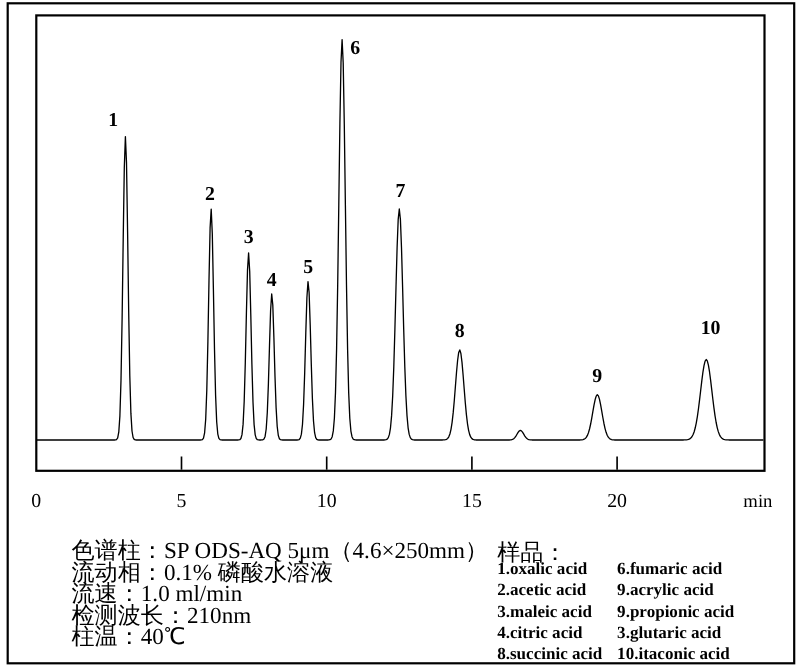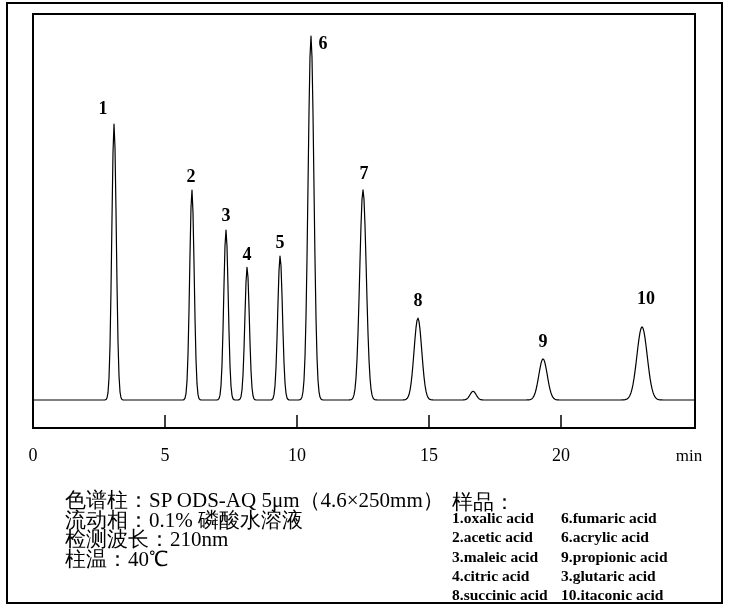--- a/index.html
+++ b/index.html
@@ -56,31 +56,32 @@
       <text x="417.9" y="300.1" text-anchor="middle" dominant-baseline="central" font-size="18" font-weight="bold" font-family="Liberation Serif, DejaVu Serif, serif" fill="#000000">8</text>
       <text x="543.0" y="340.9" text-anchor="middle" dominant-baseline="central" font-size="18" font-weight="bold" font-family="Liberation Serif, DejaVu Serif, serif" fill="#000000">9</text>
       <text x="646.0" y="297.8" text-anchor="middle" dominant-baseline="central" font-size="18" font-weight="bold" font-family="Liberation Serif, DejaVu Serif, serif" fill="#000000">10</text>
     </g>
   <text id="x-unit" x="689" y="461" text-anchor="middle" font-size="17" font-family="Liberation Serif, DejaVu Serif, serif" fill="#000">min</text>
 </svg>
 
 <div class="conditions">
   <div>色谱柱：SP ODS-AQ 5μm（4.6×250mm）</div>
   <div>流动相：0.1% 磷酸水溶液</div>
+  <div>流速：1.0 ml/min</div>
   <div>检测波长：210nm</div>
   <div>柱温：40℃</div>
 </div>
 
 <div class="legend-title">样品：</div>
 <div class="legend-col c1">
   <div>1.oxalic acid</div>
   <div>2.acetic acid</div>
   <div>3.maleic acid</div>
   <div>4.citric acid</div>
   <div>8.succinic acid</div>
 </div>
 <div class="legend-col c2">
   <div>6.fumaric acid</div>
-  <div>6.acrylic acid</div>
+  <div>9.acrylic acid</div>
   <div>9.propionic acid</div>
   <div>3.glutaric acid</div>
   <div>10.itaconic acid</div>
 </div>
 
 </body></html>

